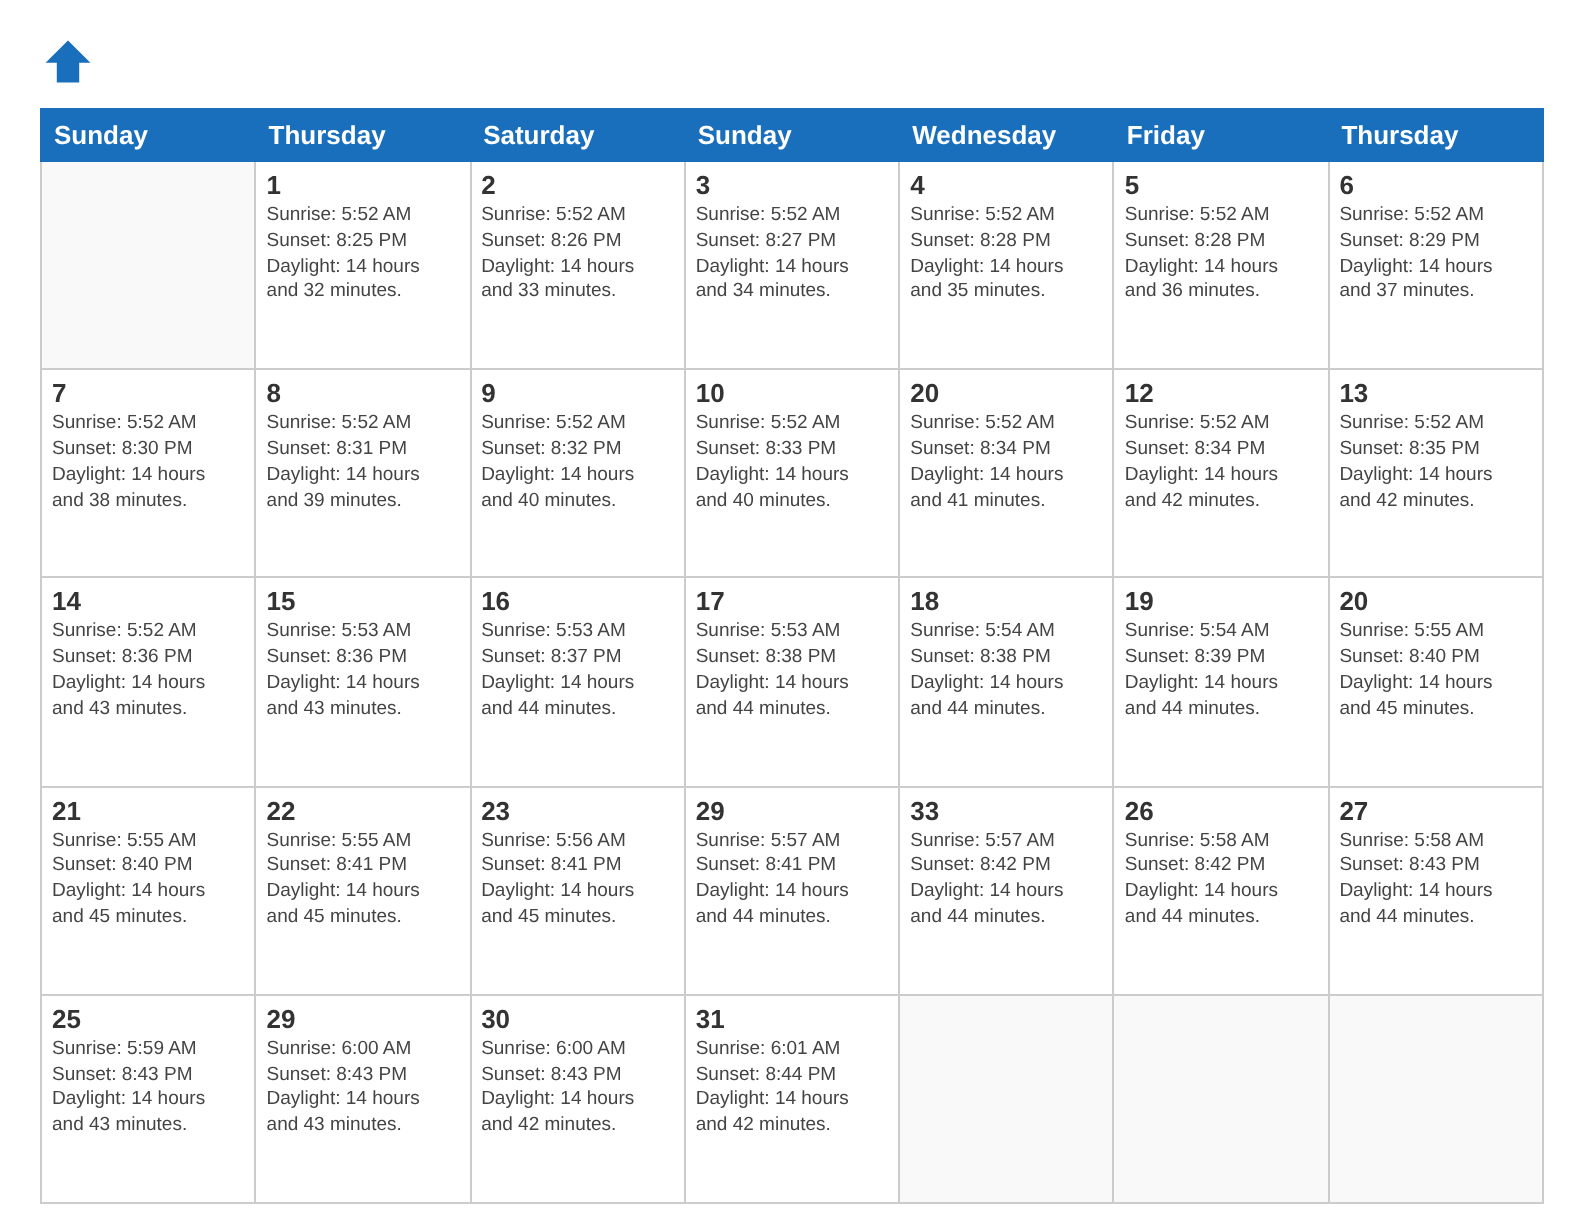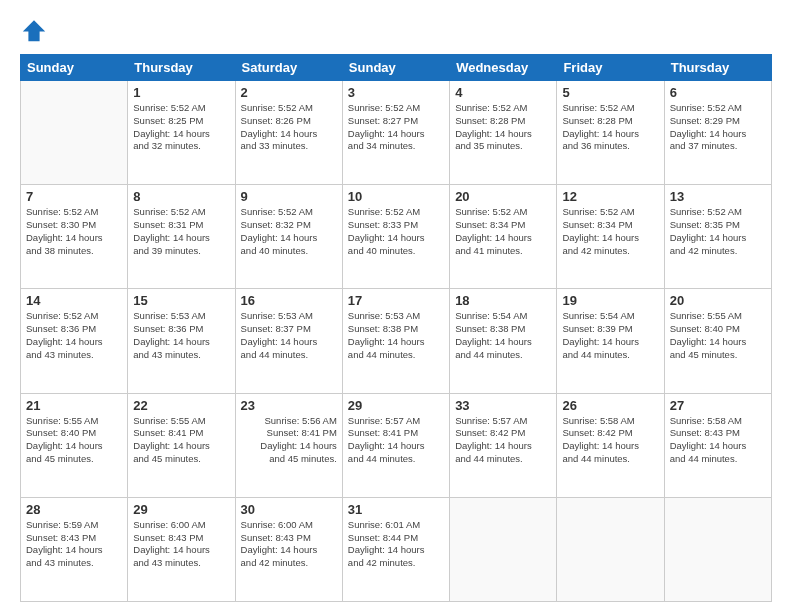--- a/index.html
+++ b/index.html
@@ -286,21 +286,21 @@
           </td>
           <td>
             <span class="day-num">22</span>
             <div class="day-info" style="white-space: pre-line;">Sunrise: 5:55 AM
 Sunset: 8:41 PM
 Daylight: 14 hours
 and 45 minutes.</div>
           </td>
           <td>
             <span class="day-num">23</span>
-            <div class="day-info" style="white-space: pre-line; text-align: right;">Sunrise: 5:56 AM
+            <div class="day-info" style="white-space: pre-line;">Sunrise: 5:56 AM
 Sunset: 8:41 PM
 Daylight: 14 hours
 and 45 minutes.</div>
           </td>
           <td>
             <span class="day-num">29</span>
             <div class="day-info" style="white-space: pre-line;">Sunrise: 5:57 AM
 Sunset: 8:41 PM
 Daylight: 14 hours
 and 44 minutes.</div>
@@ -322,21 +322,21 @@
           <td>
             <span class="day-num">27</span>
             <div class="day-info" style="white-space: pre-line;">Sunrise: 5:58 AM
 Sunset: 8:43 PM
 Daylight: 14 hours
 and 44 minutes.</div>
           </td>
         </tr>
         <tr>
           <td>
-            <span class="day-num">28</span>
+            <span class="day-num">25</span>
             <div class="day-info" style="white-space: pre-line;">Sunrise: 5:59 AM
 Sunset: 8:43 PM
 Daylight: 14 hours
 and 43 minutes.</div>
           </td>
           <td>
             <span class="day-num">29</span>
             <div class="day-info" style="white-space: pre-line;">Sunrise: 6:00 AM
 Sunset: 8:43 PM
 Daylight: 14 hours

